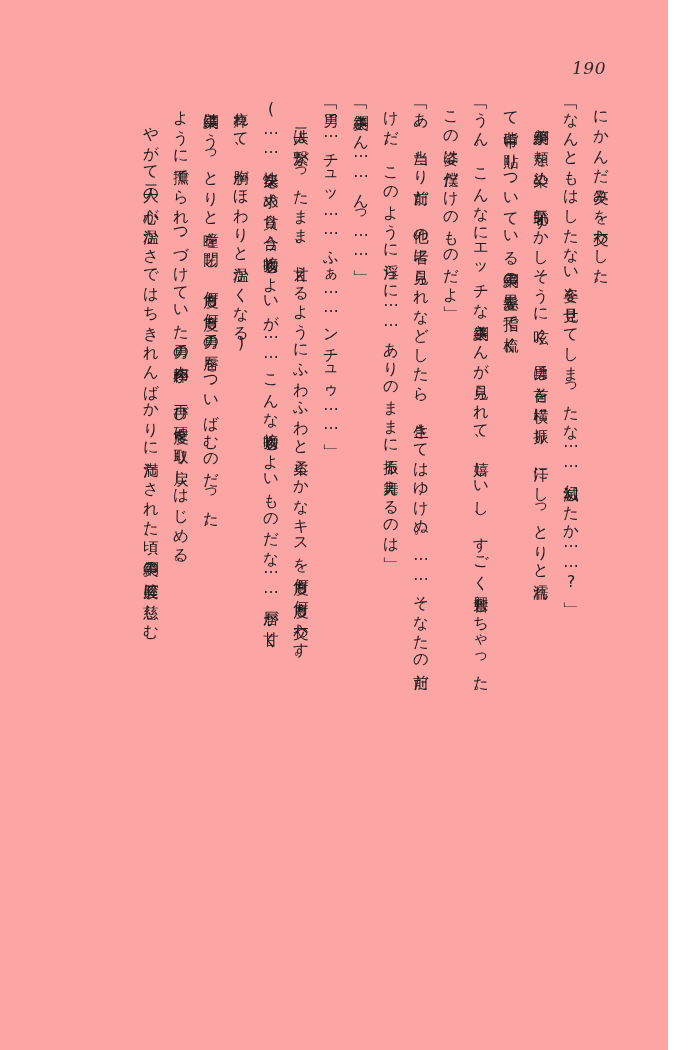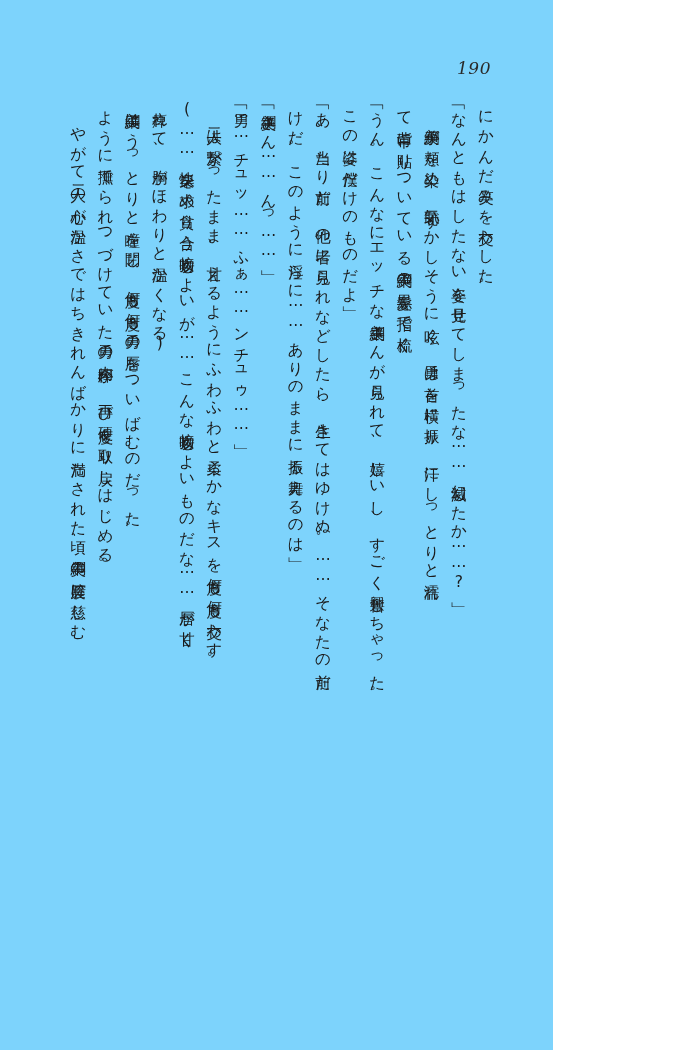--- a/index.html
+++ b/index.html
@@ -9,23 +9,23 @@
   }
   body {
     width: 695px;
     height: 1050px;
     overflow: hidden;
     font-family: "DejaVu Serif", "Liberation Serif", serif;
     color: #1a1a1a;
   }
   .page {
     position: relative;
-    width: 553px;
+    width: 668px;
     height: 1050px;
-    background: #7dd3fc;
+    background: #fca5a5;
   }
   .page-number {
     position: absolute;
     top: 58px;
     right: 62px;
     font-size: 17px;
     font-family: "DejaVu Serif", "Liberation Serif", serif;
     font-style: italic;
     color: #2a2a2a;
     letter-spacing: 0.5px;

